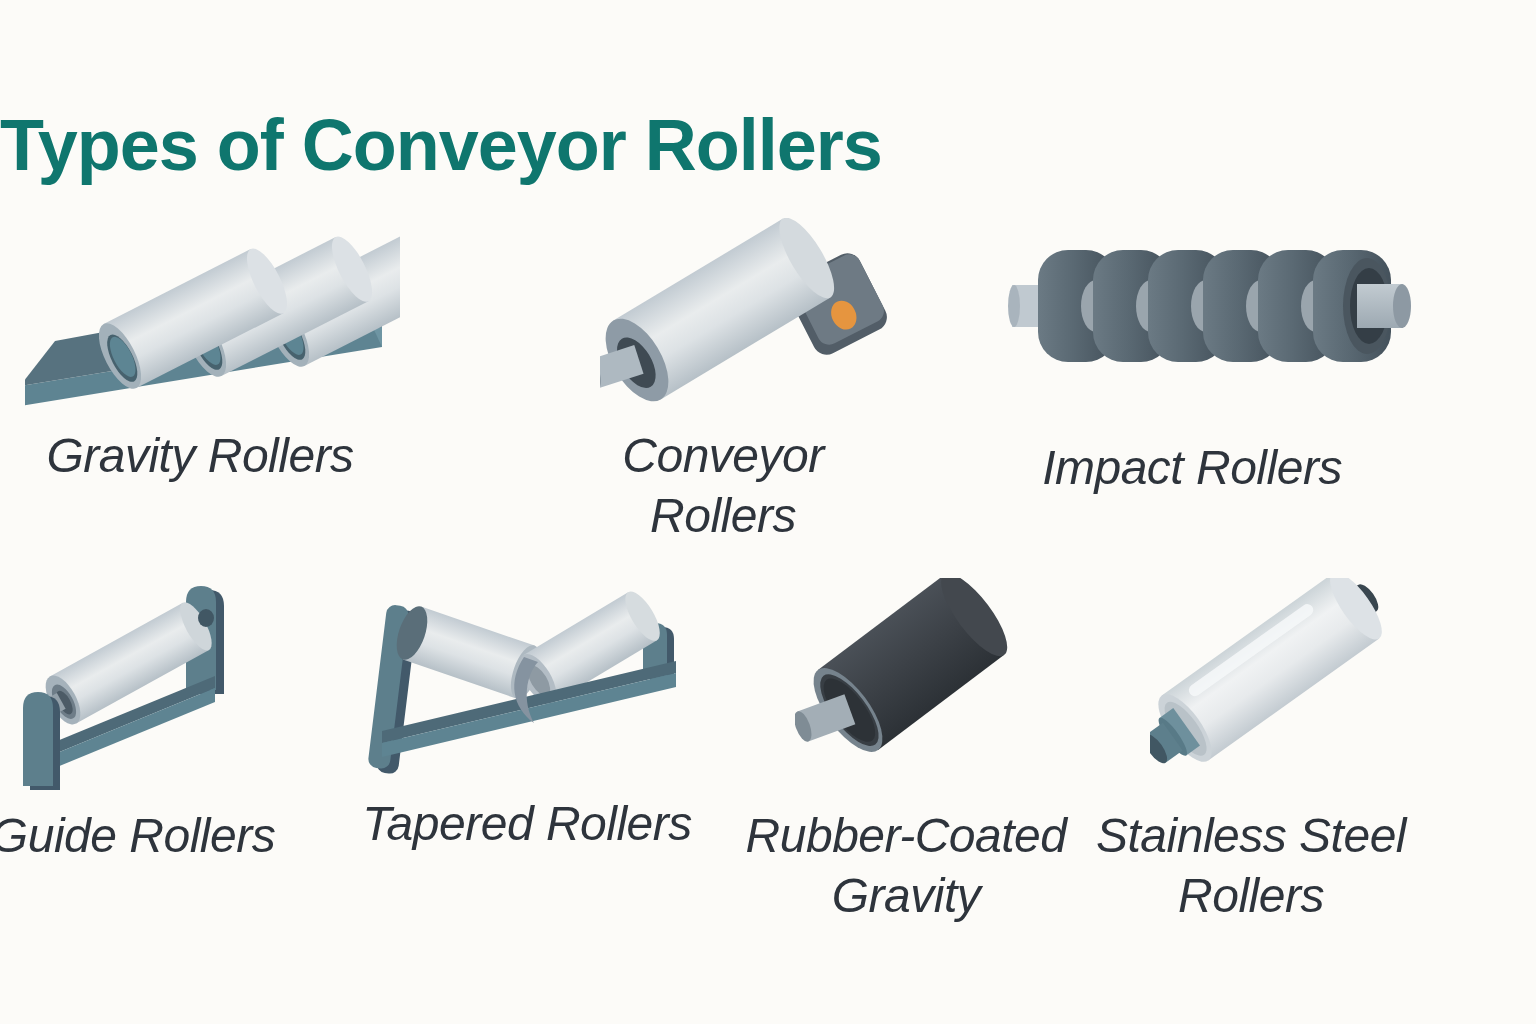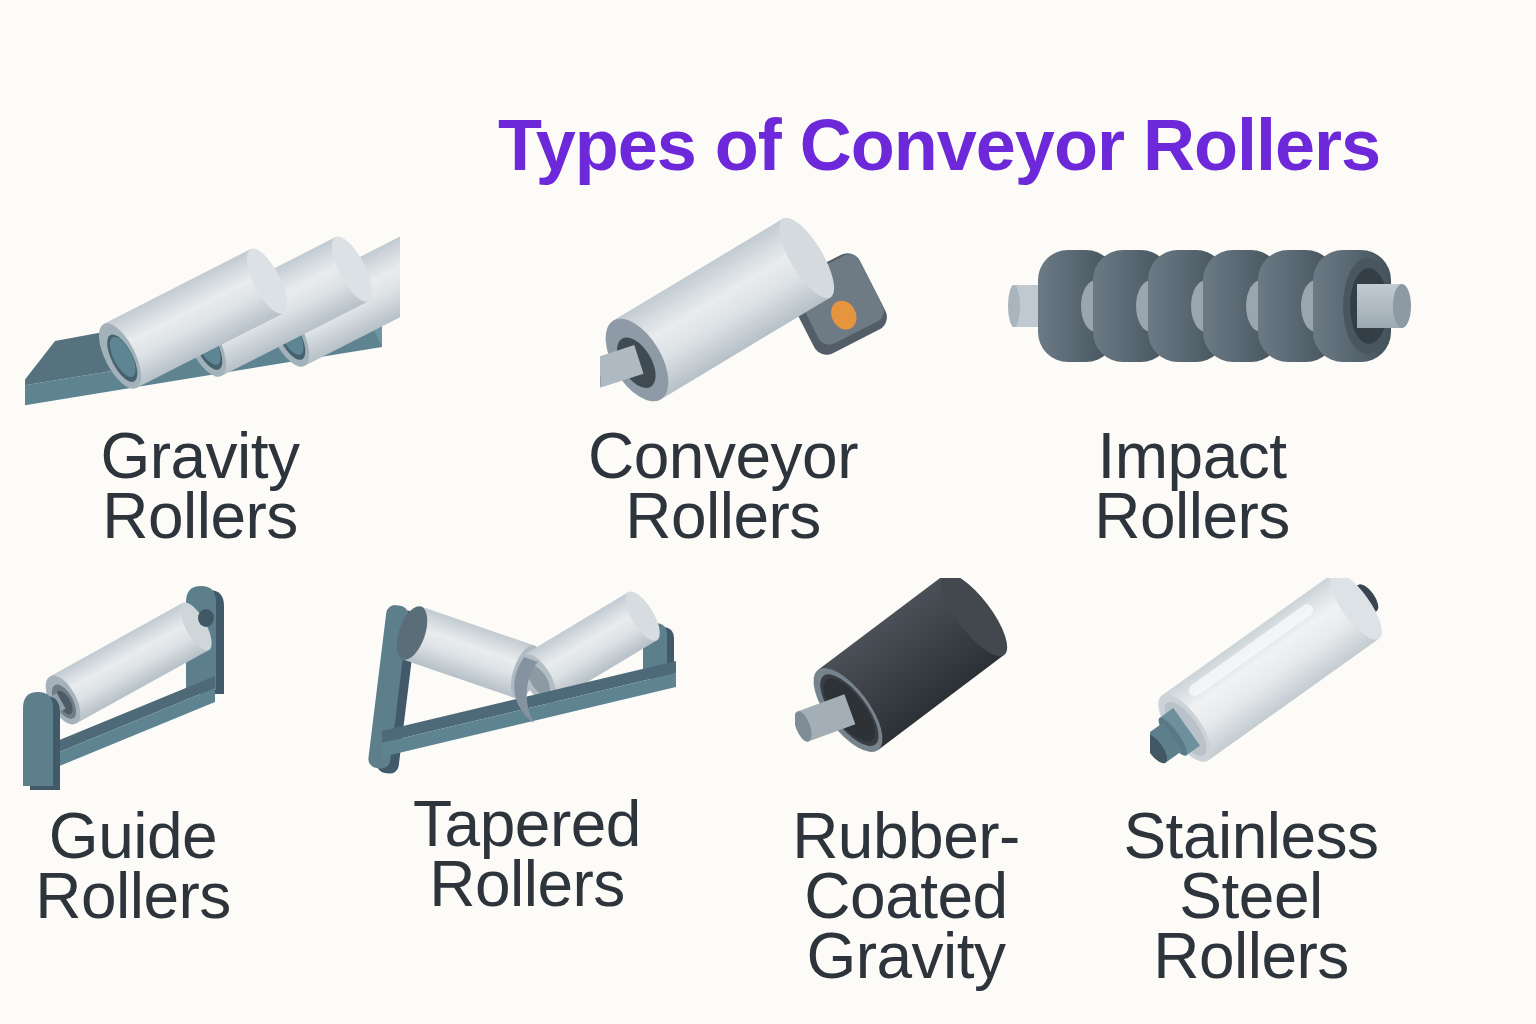--- a/index.html
+++ b/index.html
@@ -3,32 +3,32 @@
 <meta charset="utf-8">
 <style>
   html,body{margin:0;padding:0;}
   body{
     width:1536px;height:1024px;position:relative;overflow:hidden;
     background:#fcfbf8;
     font-family:"Liberation Sans", sans-serif;
   }
   .title{
     position:absolute;left:0;top:56px;width:1380px;
-    text-align:right;font-size:72px;font-weight:700;
-    letter-spacing:-1px;color:#6d28d9;
+    text-align:left;font-size:72px;font-weight:700;
+    letter-spacing:-1px;color:#0f766e;
   }
   figure{margin:0;padding:0;}
   .fig{position:absolute;}
   .label{
-    position:absolute;font-size:64px;line-height:60px;font-weight:400;
-    color:#2e343c;text-align:center;letter-spacing:-0.5px;
+    position:absolute;font-size:48px;line-height:60px;font-weight:400;
+    color:#2e343c;text-align:center;letter-spacing:-0.5px;font-style:italic;
   }
   .lbl-gravity  {left:25px;   top:426px; width:350px;}
   .lbl-motorized{left:543px;  top:426px; width:360px;}
-  .lbl-impact   {left:1012px; top:426px; width:360px;}
+  .lbl-impact   {left:1012px; top:438px; width:360px;}
   .lbl-guide    {left:-42px;  top:806px; width:350px;}
   .lbl-tapered  {left:352px;  top:794px; width:350px;}
   .lbl-rubber   {left:741px;  top:806px; width:330px;}
   .lbl-steel    {left:1091px; top:806px; width:320px;}
   .fig-gravity  {left:25px;   top:220px;}
   .fig-motorized{left:600px;  top:218px;}
   .fig-impact   {left:1005px; top:228px;}
   .fig-guide    {left:18px;   top:578px;}
   .fig-tapered  {left:368px;  top:585px;}
   .fig-rubber   {left:795px;  top:578px;}

